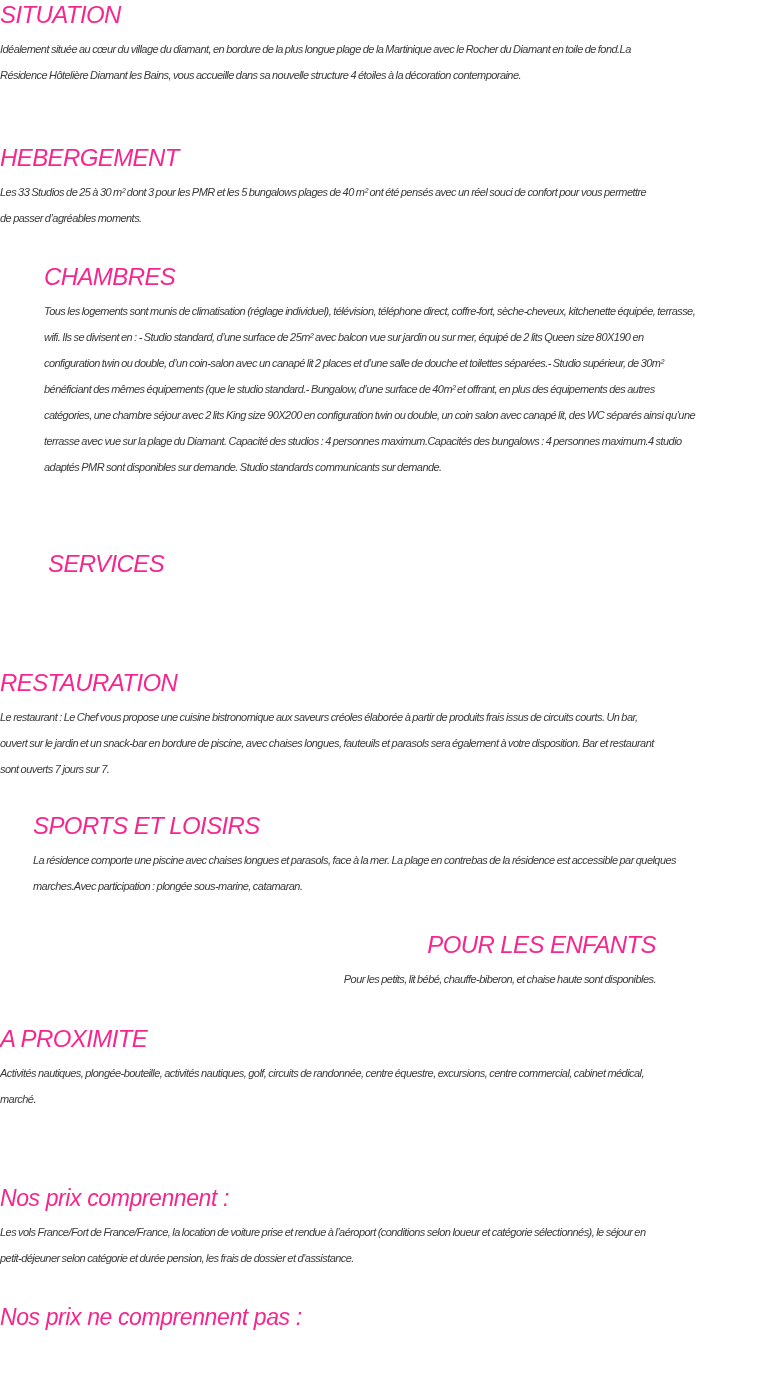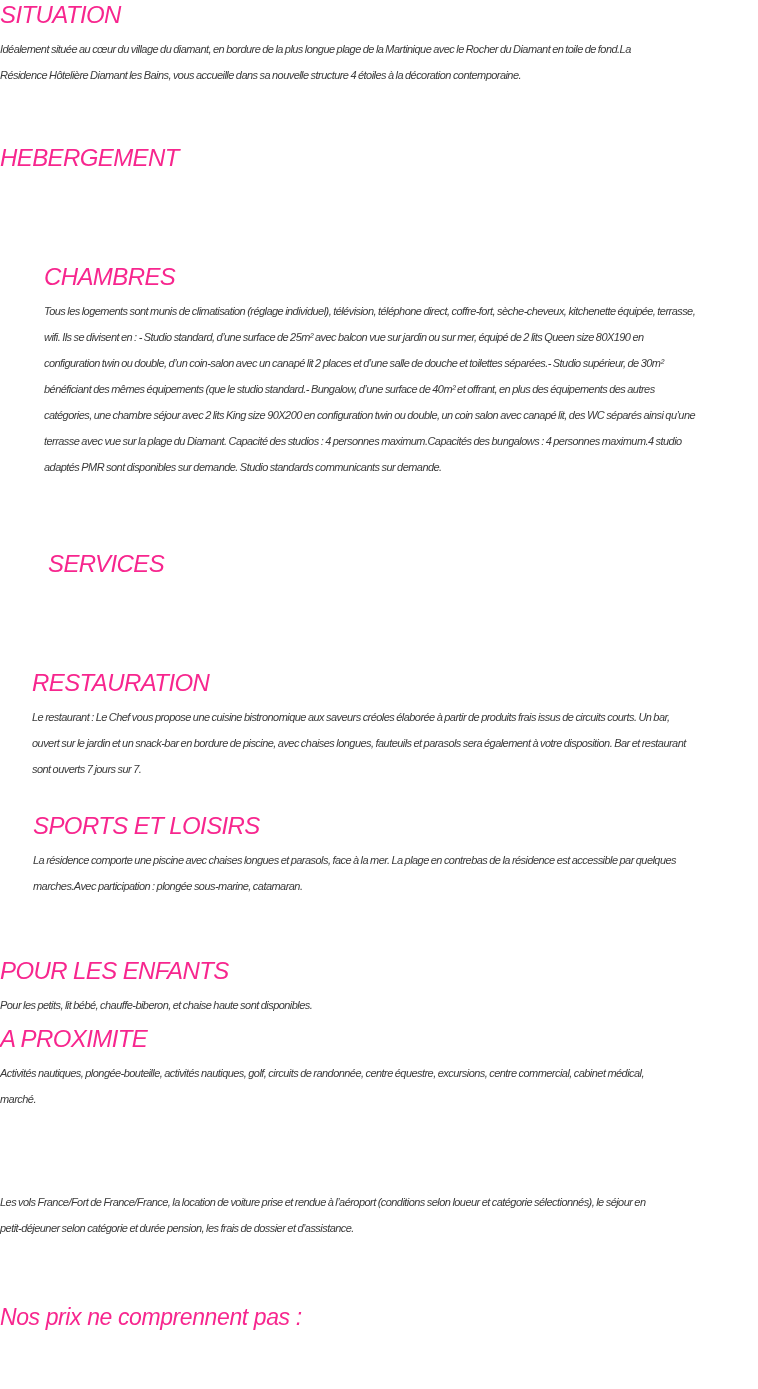--- a/index.html
+++ b/index.html
@@ -38,52 +38,54 @@
 
 <div class="page">
 
   <section class="section" style="top:0px;">
     <h2 class="heading">SITUATION</h2>
     <p class="body-text">Idéalement située au cœur du village du diamant, en bordure de la plus longue plage de la Martinique avec le Rocher du Diamant en toile de fond.La Résidence Hôtelière Diamant les Bains, vous accueille dans sa nouvelle structure 4 étoiles à la décoration contemporaine.</p>
   </section>
 
   <section class="section" style="top:143px;">
     <h2 class="heading">HEBERGEMENT</h2>
+    <p class="body-text">Les 33 Studios de 25 à 30 m² dont 3 pour les PMR et les 5 bungalows plages de 40 m² ont été pensés avec un réel souci de confort pour vous permettre de passer d’agréables moments.</p>
   </section>
 
   <section class="section" style="top:262px;padding-left:44px;">
     <h2 class="heading">CHAMBRES</h2>
     <p class="body-text">Tous les logements sont munis de climatisation (réglage individuel), télévision, téléphone direct, coffre-fort, sèche-cheveux, kitchenette équipée, terrasse, wifi. Ils se divisent en : - Studio standard, d’une surface de 25m² avec balcon vue sur jardin ou sur mer, équipé de 2 lits Queen size 80X190 en configuration twin ou double, d’un coin-salon avec un canapé lit 2 places et d’une salle de douche et toilettes séparées.- Studio supérieur, de 30m² bénéficiant des mêmes équipements (que le studio standard.- Bungalow, d’une surface de 40m² et offrant, en plus des équipements des autres catégories, une chambre séjour avec 2 lits King size 90X200 en configuration twin ou double, un coin salon avec canapé lit, des WC séparés ainsi qu’une terrasse avec vue sur la plage du Diamant. Capacité des studios : 4 personnes maximum.Capacités des bungalows : 4 personnes maximum.4 studio adaptés PMR sont disponibles sur demande. Studio standards communicants sur demande.</p>
   </section>
 
   <section class="section" style="top:549px;padding-left:48px;">
     <h2 class="heading">SERVICES</h2>
   </section>
 
-  <section class="section" style="top:668px;padding-left:32px;">
+  <section class="section" style="top:668px;">
     <h2 class="heading">RESTAURATION</h2>
     <p class="body-text">Le restaurant : Le Chef vous propose une cuisine bistronomique aux saveurs créoles élaborée à partir de produits frais issus de circuits courts. Un bar, ouvert sur le jardin et un snack-bar en bordure de piscine, avec chaises longues, fauteuils et parasols sera également à votre disposition. Bar et restaurant sont ouverts 7 jours sur 7.</p>
   </section>
 
   <section class="section" style="top:811px;margin-left:33px;">
     <h2 class="heading">SPORTS ET LOISIRS</h2>
     <p class="body-text">La résidence comporte une piscine avec chaises longues et parasols, face à la mer. La plage en contrebas de la résidence est accessible par quelques marches.Avec participation : plongée sous-marine, catamaran.</p>
   </section>
 
-  <section class="section" style="top:956px;">
+  <section class="section" style="top:930px;text-align:right;">
     <h2 class="heading">POUR LES ENFANTS</h2>
     <p class="body-text">Pour les petits, lit bébé, chauffe-biberon, et chaise haute sont disponibles.</p>
   </section>
 
   <section class="section" style="top:1024px;">
     <h2 class="heading">A PROXIMITE</h2>
     <p class="body-text">Activités nautiques, plongée-bouteille, activités nautiques, golf, circuits de randonnée, centre équestre, excursions, centre commercial, cabinet médical, marché.</p>
   </section>
 
   <section class="section" style="top:1183px;">
+    <h2 class="heading lower">Nos prix comprennent :</h2>
     <p class="body-text">Les vols France/Fort de France/France, la location de voiture prise et rendue à l’aéroport (conditions selon loueur et catégorie sélectionnés), le séjour en petit-déjeuner selon catégorie et durée pension, les frais de dossier et d’assistance.</p>
   </section>
 
   <section class="section" style="top:1302px;">
     <h2 class="heading lower">Nos prix ne comprennent pas :</h2>
   </section>
 
 </div>
 
 </body></html>

